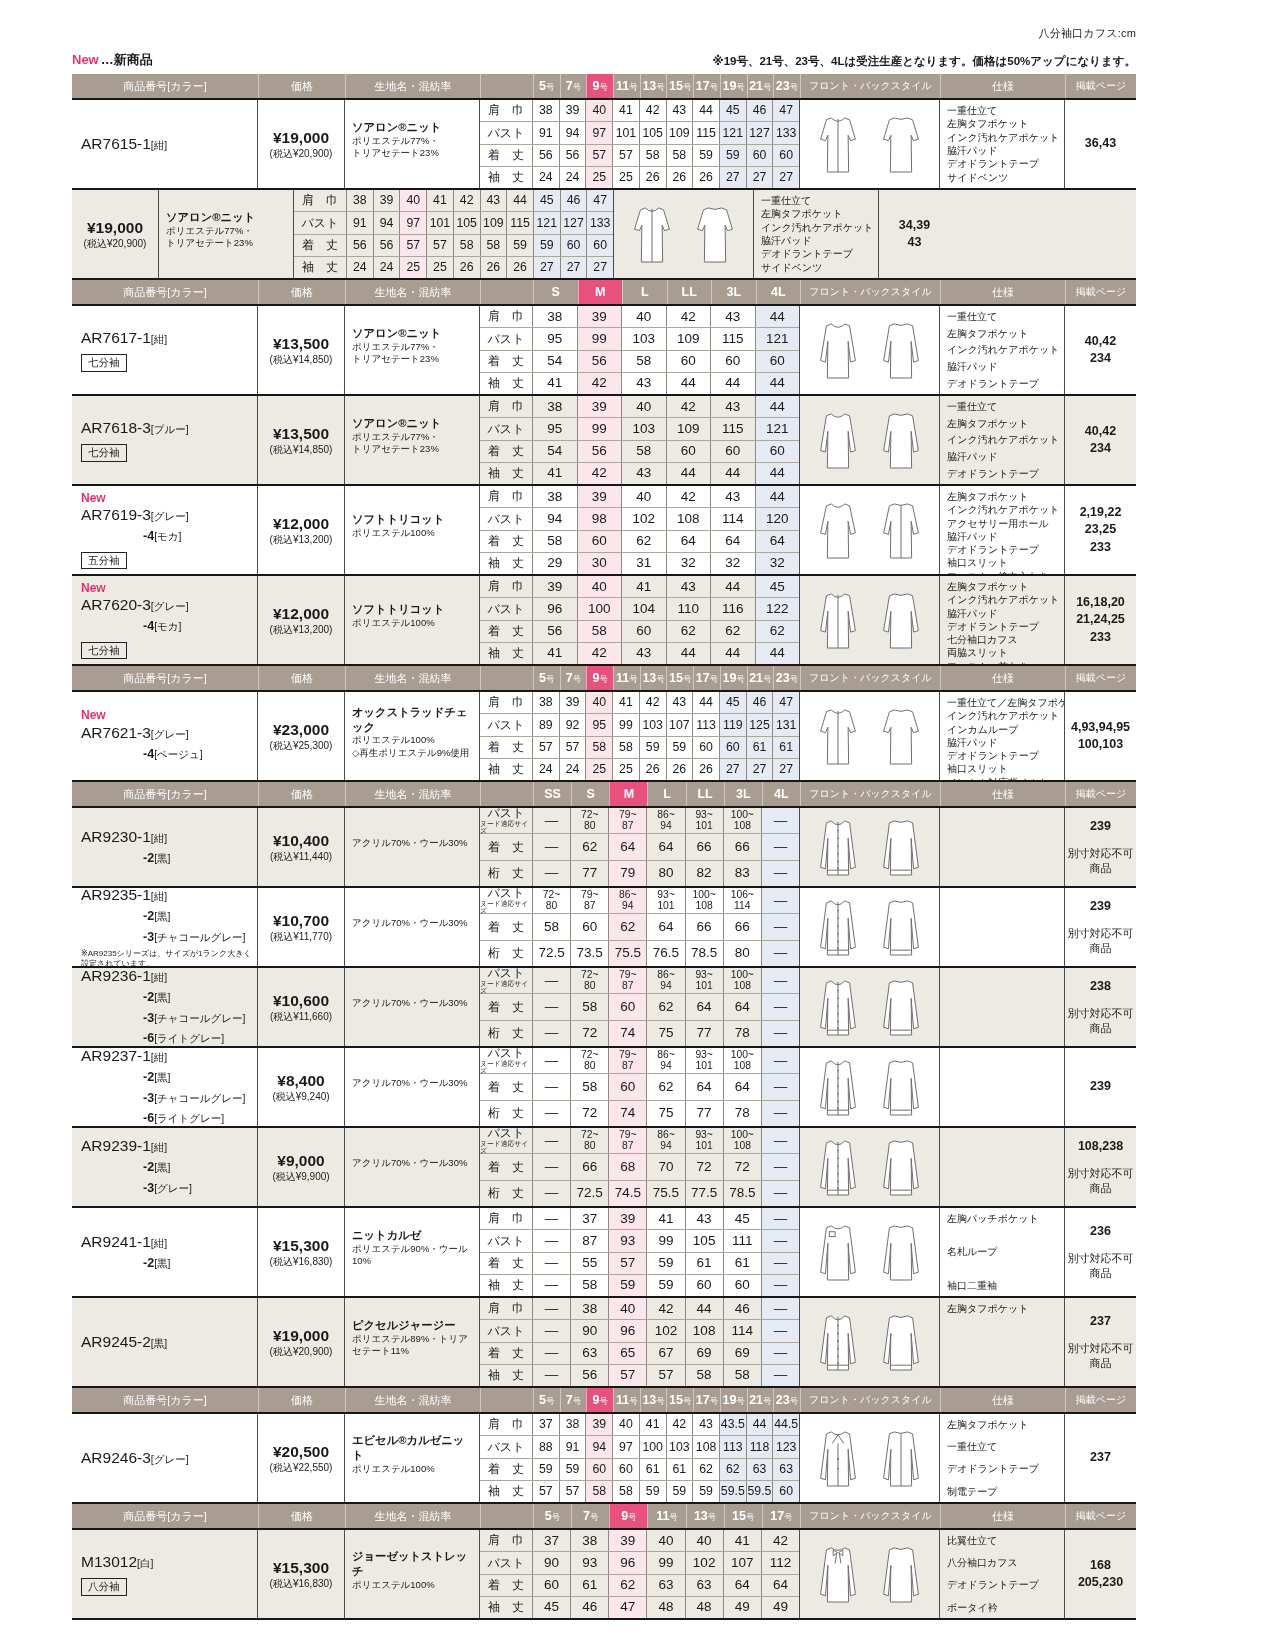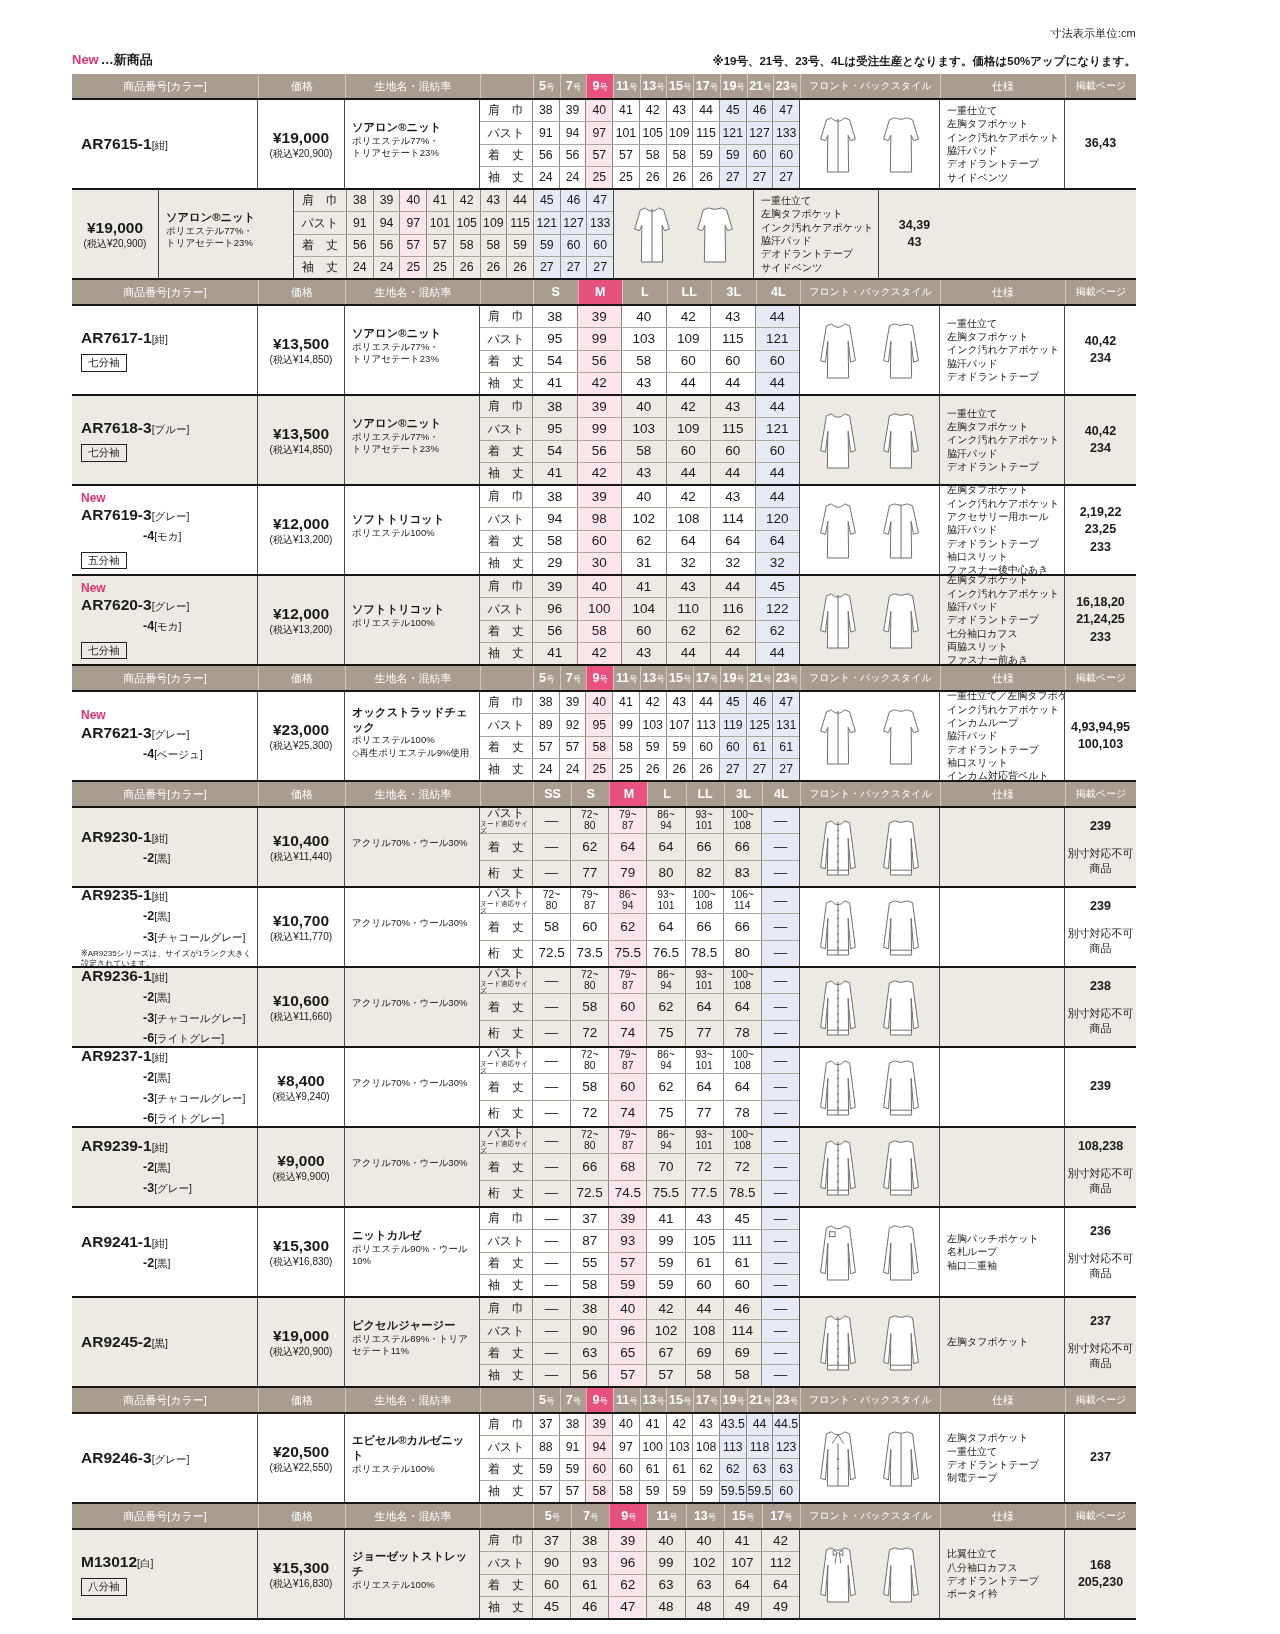--- a/index.html
+++ b/index.html
@@ -18,21 +18,21 @@
   .sz-num{font-size:12.5px;font-weight:bold;}
   .sz-go{font-size:8.5px;margin-top:3px;}
   .hcell.sm{font-size:10px;}
   
   .prow{display:flex;border-bottom:2px solid #161616;background:#fff;}
   .prow.shade{background:#edeae4;}
   .cell{box-sizing:border-box;border-right:1px solid #4a4a4a;display:flex;flex-direction:column;justify-content:center;overflow:hidden;}
   .code-cell{width:186px;padding:5px 4px 5px 9px;align-items:flex-start;}
   .new-badge{color:#e5326e;font-weight:bold;font-size:12px;line-height:1.2;}
   .code-line{line-height:1.25;}
-  .code-main{font-weight:bold;font-size:15.5px;}
+  .code-main{font-weight:normal;font-size:15.5px;}
   .code-main2{font-weight:bold;font-size:12.5px;}
   .code-color{font-size:10.5px;}
   .extra-line{padding-left:62px;line-height:1.3;}
   .sleeve-tag{border:1.2px solid #222;font-size:10.5px;padding:1px 6px;margin-top:6px;line-height:1.3;}
   .series-note{font-size:8px;margin-top:3px;line-height:1.25;}
   .price-cell{width:87px;text-align:center;align-items:center;}
   .price-main{font-weight:bold;font-size:15.5px;line-height:1.25;}
   .price-tax{font-size:10px;line-height:1.3;}
   .fabric-cell{width:135px;padding:3px 4px 11px 7px;}
   .fab-name{font-weight:bold;font-size:11.3px;line-height:1.3;}
@@ -42,32 +42,32 @@
   .mrow.last{border-bottom:none;}
   .mlabel{width:53px;flex:none;display:flex;flex-direction:column;align-items:center;justify-content:center;font-size:12px;line-height:1.05;box-sizing:border-box;border-right:1px solid #8d887f;}
   .mlabel .sub{font-size:6.8px;}
   .mval{flex:1;display:flex;align-items:center;justify-content:center;border-right:1px solid #8d887f;font-size:13.5px;white-space:pre-line;text-align:center;line-height:1.02;box-sizing:border-box;min-width:0;}
   .mval:last-child{border-right:none;}
   .mval.dense{font-size:12.3px;}
   .mval.rng{font-size:10.3px;}
   .mval.hl{background:#fbe6ec;}
   .mval.blue{background:#e6eaf2;}
   .style-cell{width:140px;flex-direction:row;align-items:center;justify-content:center;gap:7px;}
-  .spec-cell{width:125px;padding:4px 2px 4px 7px;}
+  .spec-cell{width:125px;padding:4px 2px 4px 7px;justify-content:space-between;}
   .spec-line{font-size:10px;line-height:1.33;white-space:nowrap;}
   .page-cell{width:71px;border-right:none;align-items:center;justify-content:center;gap:11px;text-align:center;}
   .pg{font-weight:bold;font-size:12.5px;line-height:1.4;white-space:pre-line;}
   .pg-note{font-size:11px;}
   svg.garment{display:block;}
 </style>
 </head>
 <body>
 
 <div class="page">
-  <div class="topbar">寸法表示単位:cm</div>
+  <div class="topbar">八分袖口カフス:cm</div>
   <div class="legend-row">
     <div class="legend"><span class="new-txt">New</span><span>…新商品</span></div>
     <div class="order-note">※19号、21号、23号、4Lは受注生産となります。価格は50%アップになります。</div>
   </div>
   <div id="catalog">
       <div class="hrow">
         <div class="hcell" style="width: 186px;">商品番号[カラー]</div>
         <div class="hcell" style="width: 87px;">価格</div>
         <div class="hcell" style="width: 135px;">生地名・混紡率</div>
         <div class="hcell" style="width: 53px;"></div>

